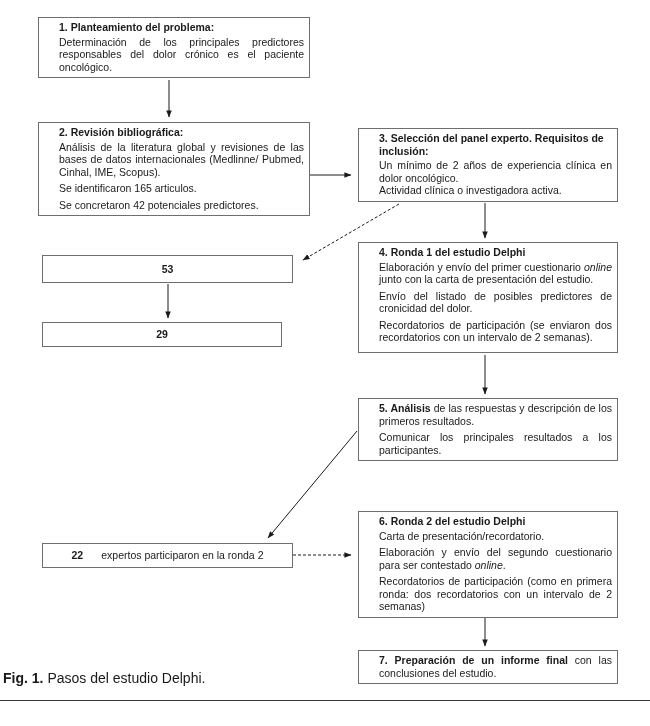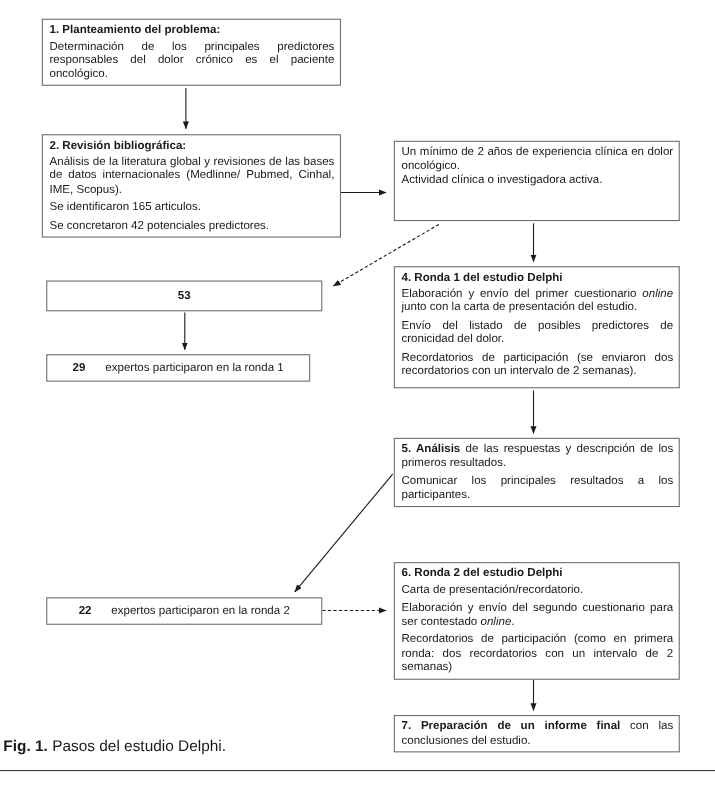--- a/index.html
+++ b/index.html
@@ -3,21 +3,21 @@
 <meta charset="utf-8">
 <style>
   html,body{margin:0;padding:0;background:#ffffff;}
   .fig{
     position:relative;width:650px;height:726px;background:#ffffff;
     font-family:"Liberation Sans",sans-serif;color:#1a1a1a;overflow:hidden;
   }
   .arrows{position:absolute;left:0;top:0;width:650px;height:726px;}
   .box{
     position:absolute;box-sizing:border-box;background:#ffffff;
-    border:1px solid #6e6e6e;padding:3px 5px 4px 6px;
+    border:1px solid #6e6e6e;padding:3px 5px 4px 20px;
     font-size:10.5px;line-height:12.5px;
   }
   .box p{margin:0;text-align:justify;}
   .box p.t{font-weight:bold;text-align:left;margin-bottom:2px;}
   .box p.gap{margin-top:4px;}
   .small{
     display:flex;align-items:center;justify-content:center;gap:18px;
     padding:0;font-size:10.5px;text-align:center;
   }
   .num{font-weight:bold;}
@@ -65,31 +65,31 @@
   </div>
 
   <div class="box b2">
     <p class="t">2. Revisión bibliográfica:</p>
     <p>Análisis de la literatura global y revisiones de las bases de datos internacionales (Medlinne/ Pubmed, Cinhal, IME, Scopus).</p>
     <p class="gap">Se identificaron 165 articulos.</p>
     <p class="gap">Se concretaron 42 potenciales predictores.</p>
   </div>
 
   <div class="box b3">
+    <p class="t">3. Selección del panel experto. Requisitos de inclusión:</p>
     <p>Un mínimo de 2 años de experiencia clínica en dolor oncológico.</p>
     <p>Actividad clínica o investigadora activa.</p>
   </div>
 
   <div class="box b53 small">
     <span class="num">53</span>
   </div>
 
   <div class="box b29 small">
     <span class="num">29</span>
-    <span>expertos participaron en la ronda 1</span>
   </div>
 
   <div class="box b4">
     <p class="t">4. Ronda 1 del estudio Delphi</p>
     <p><span>Elaboración y envío del primer cuestionario </span><span class="it">online</span><span> junto con la carta de presentación del estudio.</span></p>
     <p class="gap">Envío del listado de posibles predictores de cronicidad del dolor.</p>
     <p class="gap">Recordatorios de participación (se enviaron dos recordatorios con un intervalo de 2 semanas).</p>
   </div>
 
   <div class="box b5">

